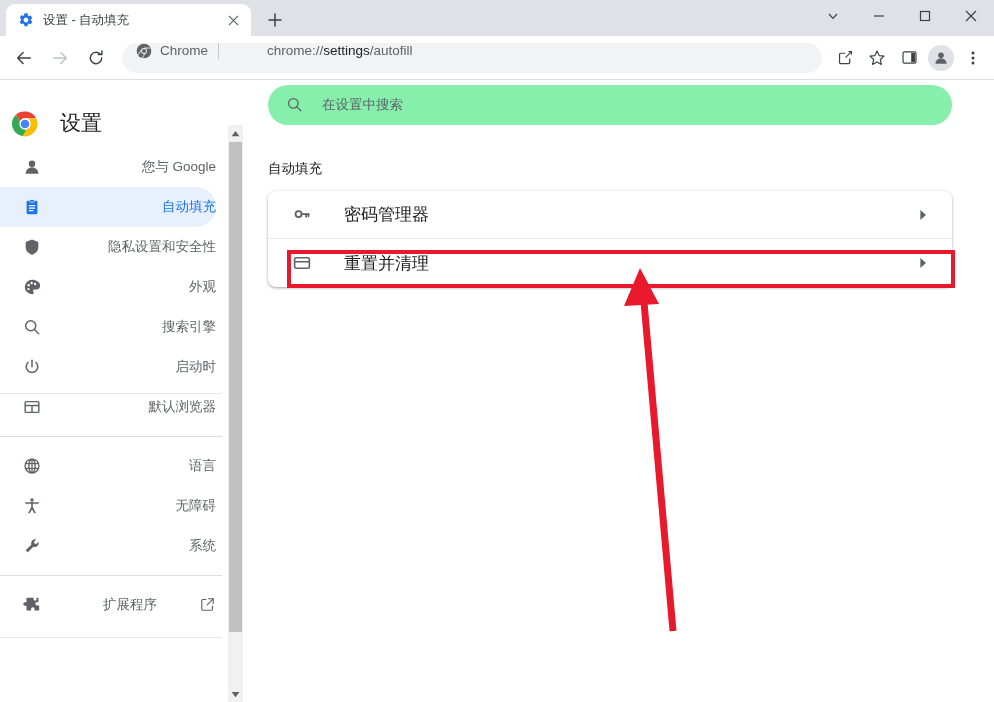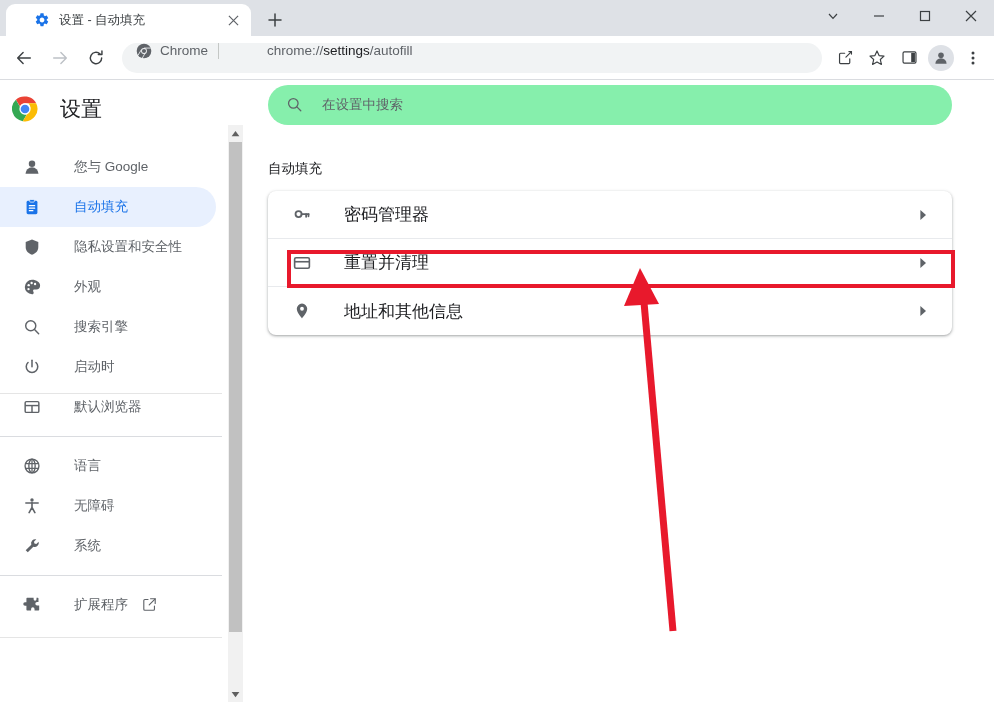--- a/index.html
+++ b/index.html
@@ -14,21 +14,21 @@
   
   .tabstrip {
     position: absolute; left: 0; top: 0; width: 994px; height: 36px;
     background: #dee1e6;
   }
   .tab {
     position: absolute; left: 6px; top: 4px; width: 245px; height: 32px;
     background: #ffffff;
     border-radius: 9px 9px 0 0;
     display: flex; align-items: center;
-    padding: 0 8px 0 28px;
+    padding: 0 8px 0 12px;
   }
   .tab-favicon { width: 16px; height: 16px; flex: 0 0 16px; display: block; }
   .tab-title {
     flex: 1 1 auto;
     font-size: 12.5px; color: #3c4043;
     margin-left: 9px;
     white-space: nowrap; overflow: hidden; text-overflow: ellipsis;
   }
   .tab-close {
     width: 20px; height: 20px; flex: 0 0 20px;
@@ -99,35 +99,36 @@
     position: absolute; left: 0; top: 81px; width: 994px; height: 621px;
     background: #ffffff;
   }
 
   
   .sidebar {
     position: absolute; left: 0; top: 0; width: 222px; height: 621px;
     background: #ffffff;
   }
   .brand {
-    display: flex; align-items: center;
+    display: flex; align-items: flex-end;
     height: 56px; padding-left: 12px;
   }
   .brand-logo { width: 26px; height: 26px; flex: 0 0 26px; }
   .brand-title {
     font-size: 21px; color: #202124; margin-left: 22px; font-weight: 400;
   }
   .nav-list { margin-top: 10px; }
   .nav-item {
     position: relative;
     display: flex; align-items: center;
     height: 40px;
     padding-left: 22px;
     border-radius: 0 20px 20px 0;
     margin-right: 6px;
+    justify-content: space-between;
   }
   .nav-item .ic {
     width: 20px; height: 20px; flex: 0 0 20px;
     display: flex; align-items: center; justify-content: center;
   }
   .nav-item .lbl {
     font-size: 13.5px; color: #5f6368; margin-left: 32px; white-space: nowrap;
   }
   .nav-item.selected { background: #e8f0fe; }
   .nav-item.selected .lbl { color: #1a73e8; }
@@ -540,34 +541,20 @@
             </svg>
           </span>
           <span class="r-lbl">重置并清理</span>
           <span class="r-arrow">
             <svg width="10" height="12" viewBox="0 0 10 12">
                 <path d="M2.4 1 L8 6 L2.4 11 Z" fill="#5f6368"></path>
               </svg>
           </span>
         </div>
 
-        <div class="card-row">
-          <span class="r-ic">
-            <svg width="18" height="18" viewBox="0 0 20 20">
-              <path d="M10 1.8 a5.8 5.8 0 0 0 -5.8 5.8 c0 4.4 5.8 10.6 5.8 10.6 s5.8 -6.2 5.8 -10.6 A5.8 5.8 0 0 0 10 1.8 Z" fill="#5f6368"></path>
-              <circle cx="10" cy="7.5" r="2.1" fill="#fff"></circle>
-            </svg>
-          </span>
-          <span class="r-lbl">地址和其他信息</span>
-          <span class="r-arrow">
-            <svg width="10" height="12" viewBox="0 0 10 12">
-                <path d="M2.4 1 L8 6 L2.4 11 Z" fill="#5f6368"></path>
-              </svg>
-          </span>
-        </div>
       </div>
     </div>
   </div>
 
   <div class="anno-box" style="left:287px; top:250px; width:668px; height:38px;"></div>
 
   <svg class="anno-arrow" viewBox="0 0 994 702">
     <path d="M673 631 L643 291" stroke="#e8192c" stroke-width="7" stroke-linecap="butt" fill="none"></path>
     <path d="M640 268 L624 306 L659 304 Z" fill="#e8192c"></path>
   </svg>

